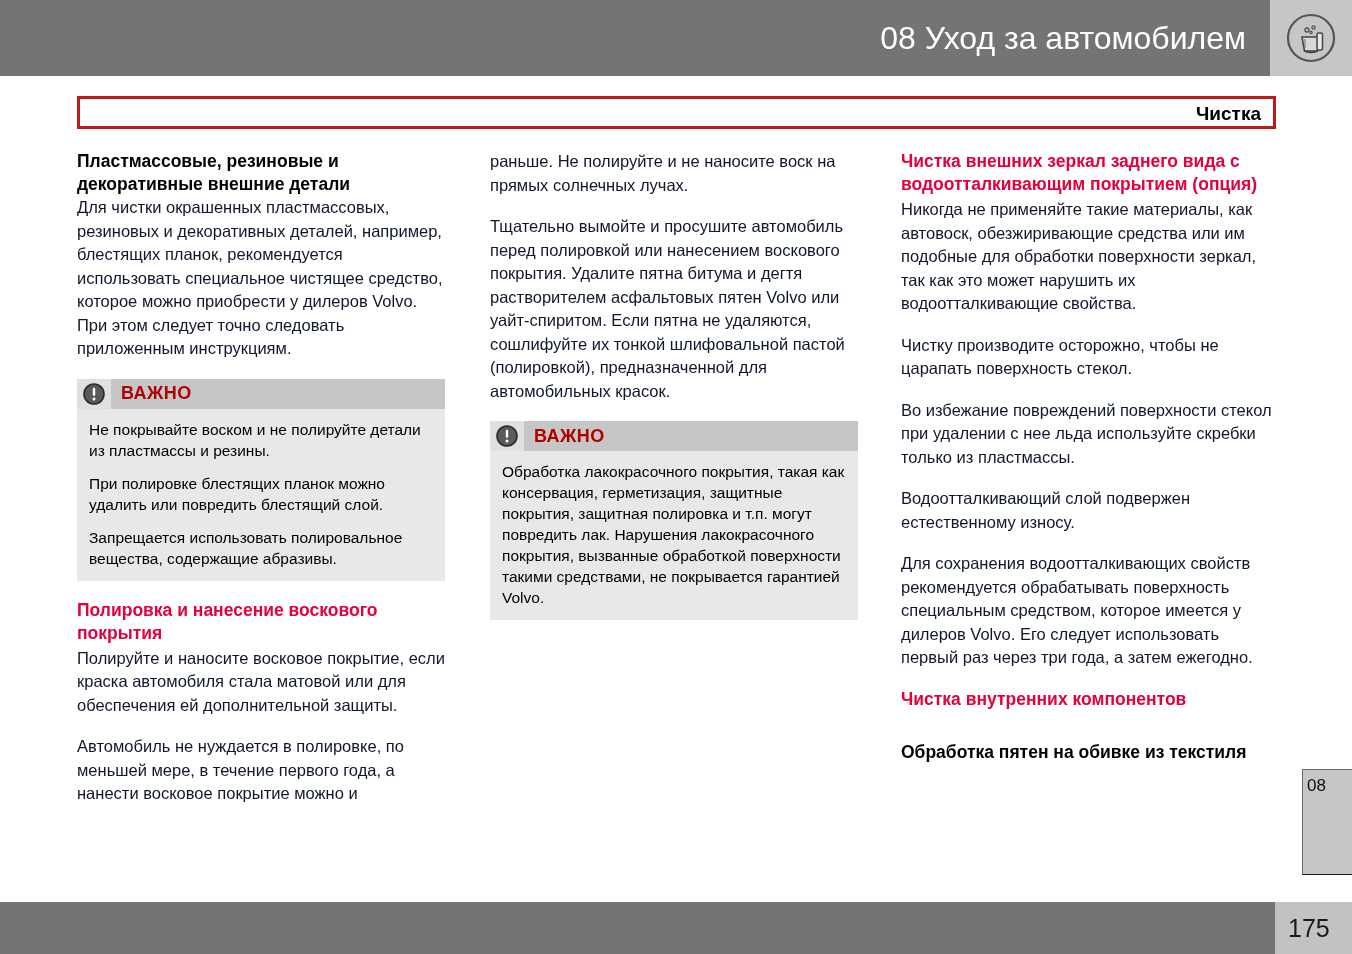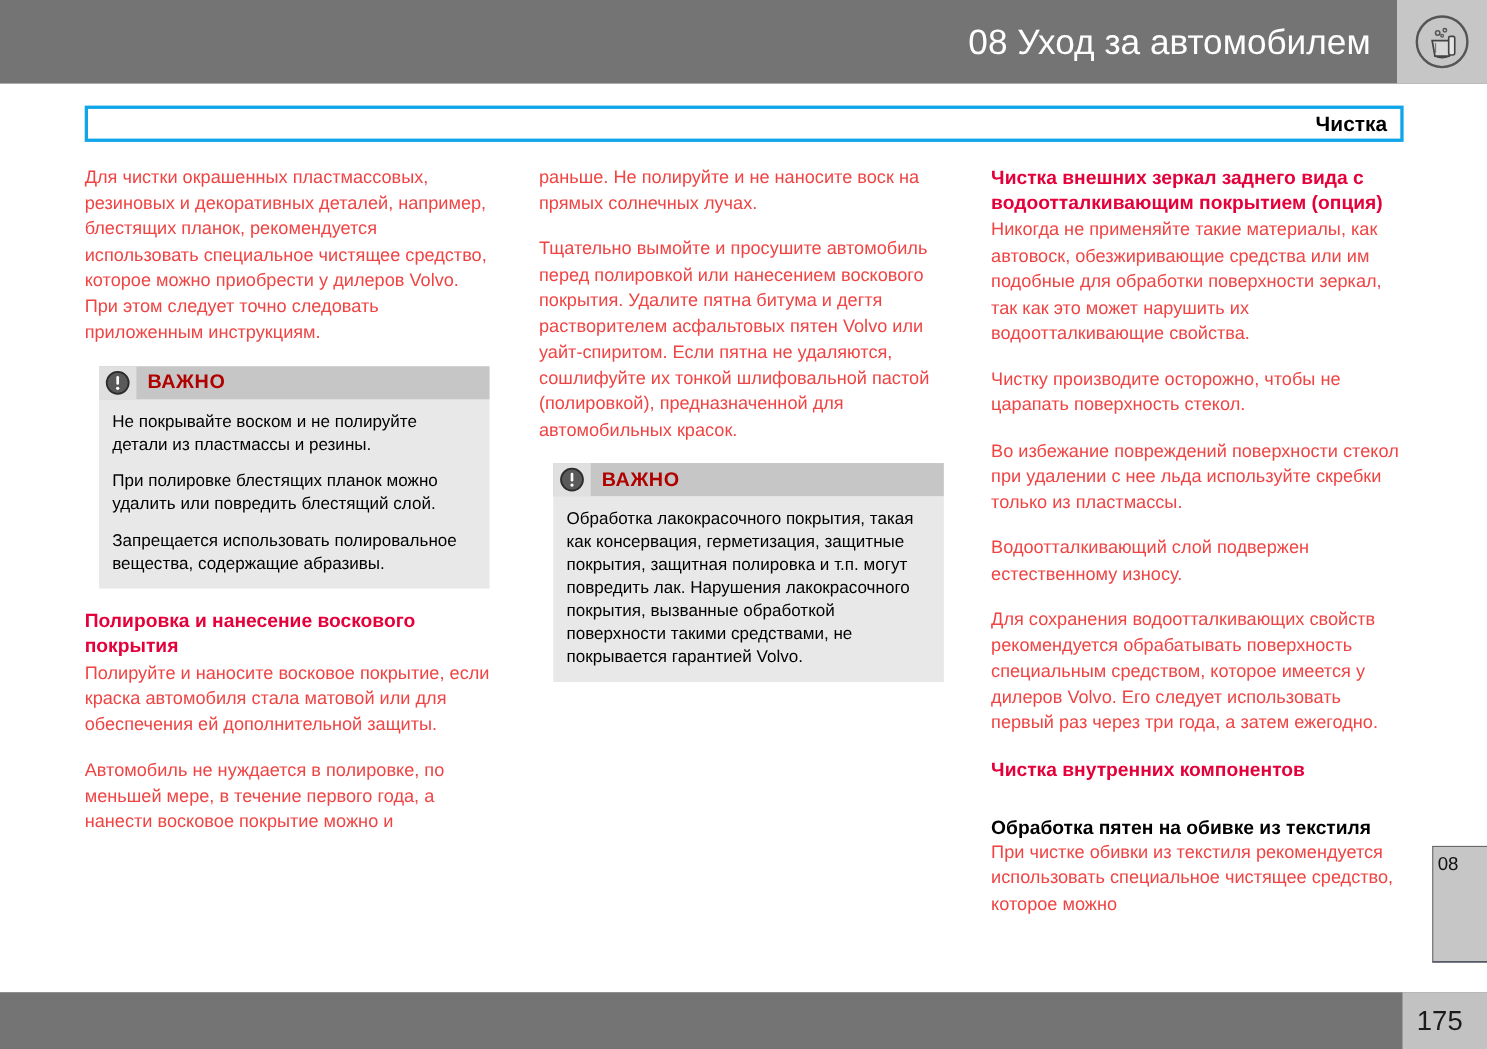--- a/index.html
+++ b/index.html
@@ -42,21 +42,21 @@
     display: flex;
     align-items: center;
     justify-content: center;
   }
 
   
   .section-box {
     position: absolute;
     left: 77px; top: 96px;
     width: 1199px; height: 33px;
-    border: 3px solid #0ea5e9;
+    border: 3px solid #b91c1c;
     box-sizing: border-box;
     background: #ffffff;
   }
   .section-box-label {
     position: absolute;
     right: 12px; top: 1px;
     line-height: 27px;
     font-size: 19px;
     font-weight: bold;
     color: #000000;
@@ -88,28 +88,28 @@
     margin: 0 0 2px 0;
     font-size: 17.5px;
     font-weight: bold;
     color: #e4003a;
     line-height: 23px;
   }
   p.body {
     margin: 0 0 18px 0;
     font-size: 16.5px;
     line-height: 23.5px;
-    color: #ef4444;
+    color: #0f172a;
   }
   .spacer-md { height: 28px; }
 
   
   .important {
     background: #e8e8e8;
-    margin: 6px 0 18px 13px;
+    margin: 6px 0 18px 0;
     padding: 0 0 12px 0;
   }
   .important-header {
     position: relative;
     height: 30px;
     background: #c6c6c6;
     display: flex;
     align-items: center;
   }
   .important-iconwrap {
@@ -200,20 +200,21 @@
   </svg>
 </div>
 
 <div class="section-box">
   <span class="section-box-label">Чистка</span>
 </div>
 
 <div class="columns">
 
   <div class="col col-1">
+    <h2 class="head-black">Пластмассовые, резиновые и декоративные внешние детали</h2>
     <p class="body">Для чистки окрашенных пластмассовых, резиновых и декоративных деталей, например, блестящих планок, рекомендуется использовать специальное чистящее средство, которое можно приобрести у дилеров Volvo. При этом следует точно следовать приложенным инструкциям.</p>
 
     <div class="important">
       <div class="important-header">
         <span class="important-iconwrap">
           <svg width="24" height="24" viewBox="0 0 24 24">
             <circle cx="12" cy="12" r="10" fill="#5a5a5a" stroke="#2b2b2b" stroke-width="1.6"></circle>
             <rect x="10.8" y="5.8" width="2.4" height="8" rx="1.1" fill="#ffffff"></rect>
             <circle cx="12" cy="17" r="1.5" fill="#ffffff"></circle>
           </svg>
@@ -257,21 +258,20 @@
     <h2 class="head-red">Чистка внешних зеркал заднего вида с водоотталкивающим покрытием (опция)</h2>
     <p class="body">Никогда не применяйте такие материалы, как автовоск, обезжиривающие средства или им подобные для обработки поверхности зеркал, так как это может нарушить их водоотталкивающие свойства.</p>
     <p class="body">Чистку производите осторожно, чтобы не царапать поверхность стекол.</p>
     <p class="body">Во избежание повреждений поверхности стекол при удалении с нее льда используйте скребки только из пластмассы.</p>
     <p class="body">Водоотталкивающий слой подвержен естественному износу.</p>
     <p class="body">Для сохранения водоотталкивающих свойств рекомендуется обрабатывать поверхность специальным средством, которое имеется у дилеров Volvo. Его следует использовать первый раз через три года, а затем ежегодно.</p>
 
     <h2 class="head-red">Чистка внутренних компонентов</h2>
     <div class="spacer-md"></div>
     <h2 class="head-black">Обработка пятен на обивке из текстиля</h2>
-    <p class="body">При чистке обивки из текстиля рекомендуется использовать специальное чистящее средство, которое можно</p>
   </div>
 
 </div>
 
 <div class="chapter-tab">
   <span class="chapter-tab-label">08</span>
 </div>
 
 <div class="footer-bar"></div>
 <div class="footer-page">

